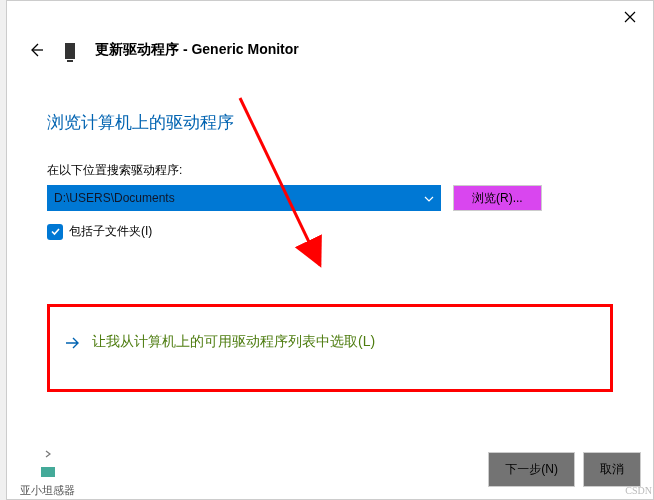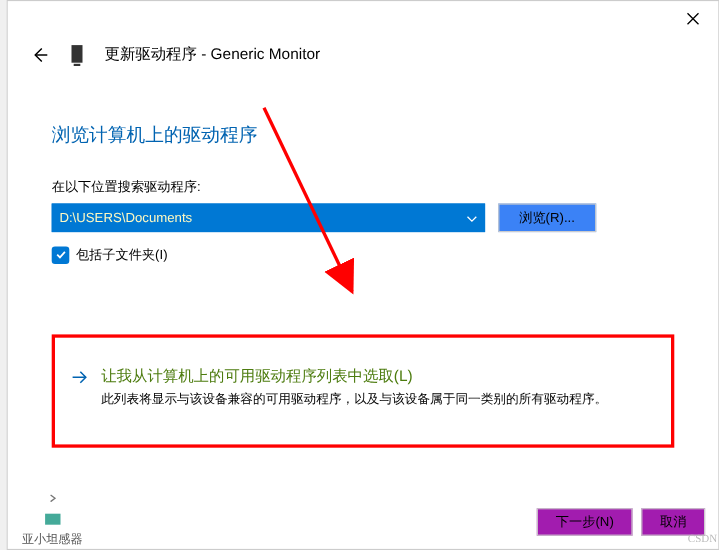--- a/index.html
+++ b/index.html
@@ -1,44 +1,44 @@
 <!DOCTYPE html>
 <html><head>
 <meta charset="utf-8">
 <style>
 * { margin: 0; padding: 0; box-sizing: border-box; font-family: "Segoe UI", "Microsoft YaHei", sans-serif; }
 body { width: 654px; height: 500px; background: #f0f0f0; position: relative; overflow: hidden; }
 .window { position: absolute; top: 0; left: 6px; right: 0; bottom: 0; background: #ffffff; border: 1px solid #ccc; }
 .titlebar { height: 32px; display: flex; justify-content: flex-end; align-items: center; }
 .close-btn { width: 46px; height: 32px; display: flex; align-items: center; justify-content: center; cursor: pointer; }
 .close-btn svg { width: 12px; height: 12px; }
-.header { display: flex; align-items: flex-start; padding: 8px 20px; gap: 20px; }
+.header { display: flex; align-items: flex-end; padding: 8px 20px; gap: 20px; font-weight: bold; }
 .back-arrow { cursor: pointer; display: flex; align-items: center; }
 .back-arrow svg { width: 18px; height: 18px; }
 .monitor-icon { width: 10px; height: 16px; background: #333; display: inline-block; position: relative; }
 .monitor-icon::after { content: ''; position: absolute; bottom: -3px; left: 2px; width: 6px; height: 2px; background: #333; }
 .header-title { font-size: 14px; color: #000; }
 .content { padding: 20px 40px 0 40px; }
 .main-heading { font-size: 17px; color: #0063b1; margin-bottom: 28px; font-weight: normal; margin-top: 24px; }
 .search-label { font-size: 12px; color: #000; margin-bottom: 6px; }
 .path-row { display: flex; gap: 12px; align-items: center; margin-bottom: 12px; }
-.path-input { flex: 0 0 394px; height: 26px; border: 1px solid #0078d4; background: #0078d4; color: #fef9c3; font-size: 12px; padding: 0 6px; display: flex; align-items: center; justify-content: space-between; }
+.path-input { flex: 0 0 394px; height: 26px; border: 1px solid #0078d4; background: #0078d4; color: #0f172a; font-size: 12px; padding: 0 6px; display: flex; align-items: center; justify-content: space-between; }
 .path-input .chevron { color: #fff; }
-.browse-btn { height: 26px; padding: 0 18px; background: #3b82f6; border: 1px solid #ccc; font-size: 12px; cursor: pointer; }
+.browse-btn { height: 26px; padding: 0 18px; background: #d946ef; border: 1px solid #ccc; font-size: 12px; cursor: pointer; }
 .checkbox-row { display: flex; align-items: center; gap: 6px; }
 .checkbox { width: 16px; height: 16px; background: #0078d4; border-radius: 3px; display: flex; align-items: center; justify-content: center; }
 .checkbox svg { width: 11px; height: 11px; }
 .checkbox-label { font-size: 12px; color: #000; }
 .option-box { margin: 64px 0 0 0; border: 3px solid #ff0000; padding: 26px 16px 32px 8px; position: relative; }
 .option-inner { display: flex; gap: 10px; align-items: flex-start; padding-left: 4px; }
 .option-arrow svg { width: 20px; height: 20px; }
 .option-text .opt-title { font-size: 14px; color: #4d7c0f; margin-bottom: 4px; }
 .option-text .opt-desc { font-size: 11.5px; color: #000; line-height: 1.5; }
 .footer { position: absolute; bottom: 12px; right: 12px; display: flex; gap: 8px; }
-.footer button { height: 25px; padding: 0 16px; background: #a21caf; border: 1px solid #ccc; font-size: 12px; cursor: pointer; }
+.footer button { height: 35px; padding: 0 16px; background: #737373; border: 1px solid #ccc; font-size: 12px; cursor: pointer; }
 .red-arrow { position: absolute; top: 90px; left: 230px; pointer-events: none; }
 .behind-frag { position: absolute; bottom: 2px; left: 20px; font-size: 11px; color: #555; display: flex; align-items: center; gap: 6px; flex-direction: column; }
 .behind-top { position: absolute; top: 0; left: 70px; height: 6px; width: 80px; background: #d8d8d8; }
 .watermark { position: absolute; bottom: 4px; right: 2px; font-size: 10px; color: #bbb; font-family: Liberation Serif, serif; }
 </style>
 </head>
 <body>
 
 <div class="behind-top"></div>
 
@@ -90,21 +90,20 @@
 
     <div class="option-box">
       <div class="option-inner">
         <span class="option-arrow">
           <svg viewBox="0 0 20 20">
               <path d="M4 10 L15 10 M11 5 L16 10 L11 15" stroke="#0063b1" stroke-width="1.4" fill="none"></path>
             </svg>
         </span>
         <div class="option-text">
           <div class="opt-title">让我从计算机上的可用驱动程序列表中选取(L)</div>
-          <div class="opt-desc">此列表将显示与该设备兼容的可用驱动程序，以及与该设备属于同一类别的所有驱动程序。</div>
         </div>
       </div>
     </div>
   </div>
 
   <div class="footer">
     <button>下一步(N)</button>
     <button>取消</button>
   </div>
 </div>

